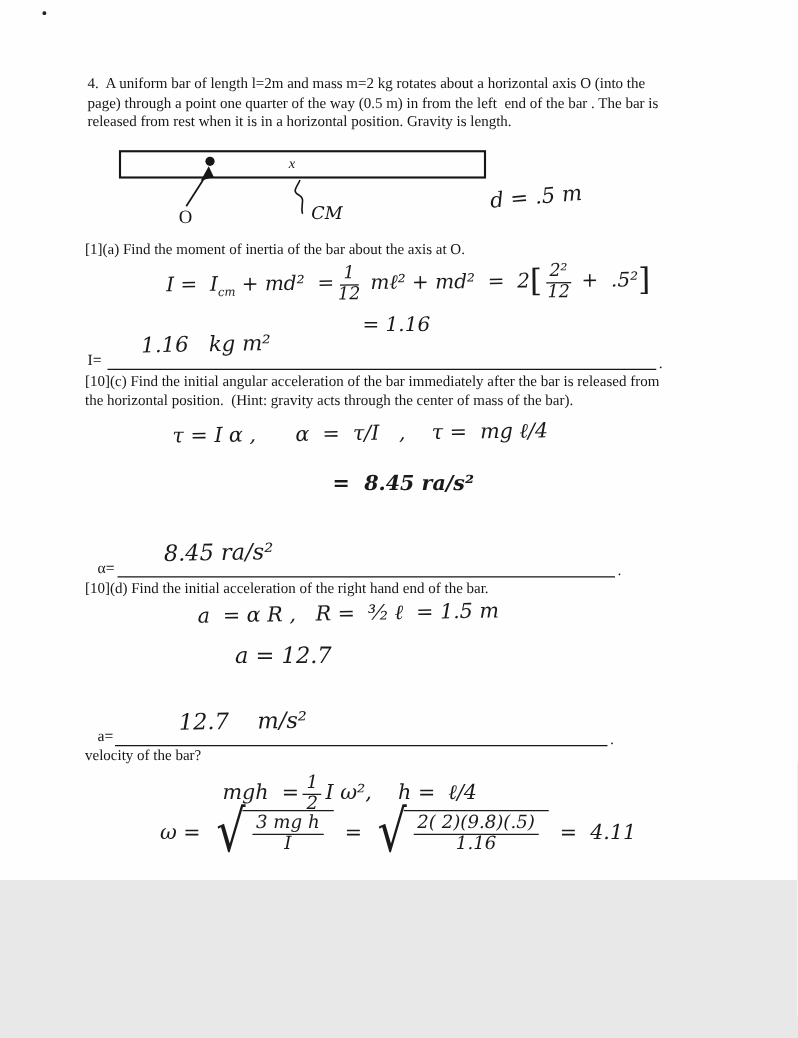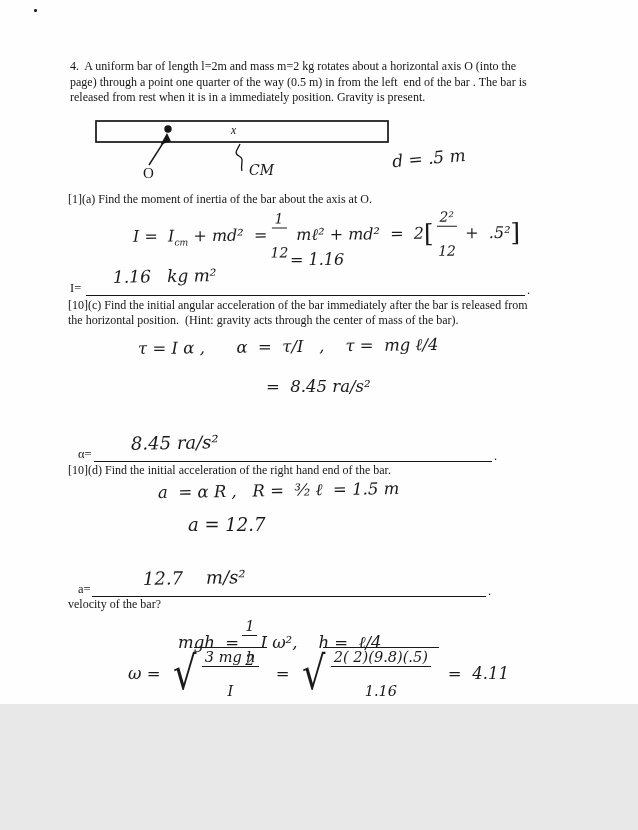--- a/index.html
+++ b/index.html
@@ -18,41 +18,41 @@
   .val{font-size:17px;transform:rotate(-1deg);}
   .alab{font-size:12.5px;}
   .dot-end{font-size:12.5px;}
   .rule{position:absolute;border-top:1.4px solid #161616;height:0;}
   .note{font-size:17px;transform:rotate(-5deg);}
   .corner-dot{position:absolute;left:34px;top:9px;width:2.5px;height:2.5px;background:#222;border-radius:50%;}
   sub.sb{font-size:0.58em;font-style:italic;}
   .frac{display:inline-flex;flex-direction:column;align-items:center;vertical-align:middle;
         line-height:1.05;font-size:0.88em;margin:0 3px;}
   .frac .num{border-bottom:1.3px solid #1a1a1a;padding:0 3px 1px;}
-  .frac .den{padding-top:17px;}
+  .frac .den{padding-top:0;}
   .bigbr{font-size:1.55em;font-style:normal;vertical-align:middle;position:relative;top:-1px;}
   .flexrow{display:flex;align-items:center;gap:7px;}
   .sqrt{display:inline-flex;align-items:center;margin:0 2px;}
   .sqrt .radsign{font-style:normal;font-size:46px;line-height:0.8;margin-right:-5px;
                  transform:scaleX(0.8);}
   .sqrt .radicand{border-top:1.6px solid #1a1a1a;padding:2px 5px 0;display:inline-flex;align-items:center;}
   .diagram text{fill:#151515;}
   .diagram .stroke{stroke:#161616;fill:none;}
 </style>
 </head>
 <body>
 
 <div class="page">
 
   <div class="corner-dot"></div>
 
   <div class="abs printed" style="left:70px;top:59px;">
     <div class="pline">4.  A uniform bar of length l=2m and mass m=2 kg rotates about a horizontal axis O (into the</div>
     <div class="pline">page) through a point one quarter of the way (0.5 m) in from the left  end of the bar . The bar is</div>
-    <div class="pline">released from rest when it is in a immediately position. Gravity is present.</div>
+    <div class="pline">released from rest when it is in a horizontal position. Gravity is length.</div>
   </div>
 
   <svg class="abs diagram" style="left:88px;top:116px;" width="320" height="66" viewBox="0 0 320 66">
     <rect class="stroke" x="8" y="5" width="292" height="21" stroke-width="1.7"></rect>
     <circle cx="80" cy="13" r="3.7" fill="#161616"></circle>
     <text x="143" y="18" font-family="Liberation Serif,serif" font-style="italic" font-size="11.5">x</text>
     <line class="stroke" x1="61" y1="49" x2="77" y2="24" stroke-width="1.4"></line>
     <polygon points="79,17 72.5,28.5 83,25.5" fill="#161616"></polygon>
     <text x="55" y="62" font-family="Liberation Serif,serif" font-size="15">O</text>
     <path class="stroke" d="M152,28 c-2,5 -7,9 -1,12 c6,3 1,8 3,15" stroke-width="1.3"></path>
@@ -73,21 +73,21 @@
     <div class="rule" style="left:86px;top:295px;width:439px;"></div>
     <span class="abs printed dot-end" style="left:527px;top:283px;">.</span>
   </div>
 
   <div class="abs printed" style="left:68px;top:298px;">
     <div class="qline">[10](c) Find the initial angular acceleration of the bar immediately after the bar is released from</div>
     <div class="qline">the horizontal position.  (Hint: gravity acts through the center of mass of the bar).</div>
   </div>
 
   <div class="abs hw workline" style="left:138px;top:337px;transform:rotate(-0.8deg);">τ = I α ,      α  =  τ/I   ,    τ =  mg ℓ/4</div>
-  <div class="abs hw workline" style="left:266px;top:377px;">=  8.45 ra/s²</div>
+  <div class="abs hw workline" style="left:266px;top:377px;font-weight:bold;">=  8.45 ra/s²</div>
 
   <div>
     <span class="abs printed alab" style="left:78px;top:447px;">α=</span>
     <span class="abs hw val" style="left:131px;top:432px;font-size:18px;">8.45 ra/s²</span>
     <div class="rule" style="left:94px;top:461px;width:398px;"></div>
     <span class="abs printed dot-end" style="left:494px;top:449px;">.</span>
   </div>
 
   <div class="abs printed q" style="left:68px;top:463px;">[10](d) Find the initial acceleration of the right hand end of the bar.</div>
 

